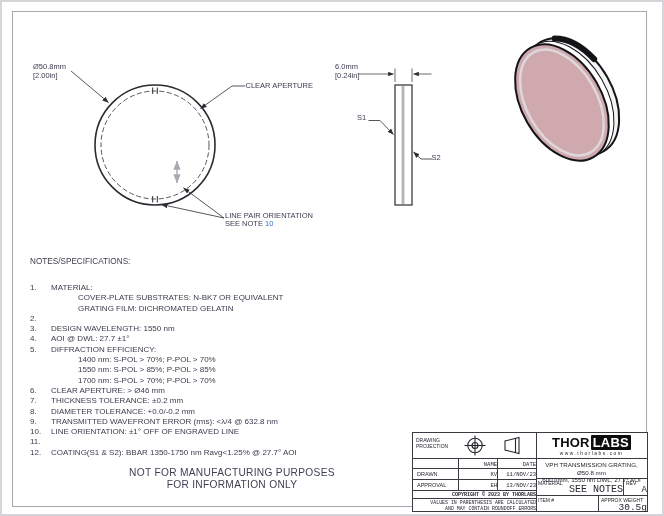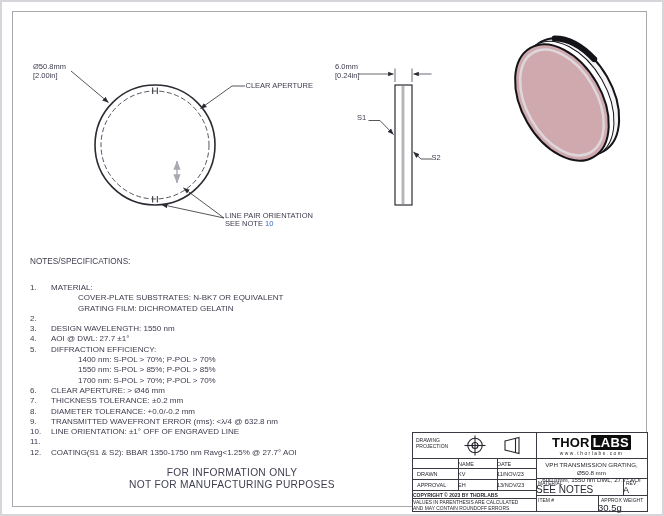--- a/index.html
+++ b/index.html
@@ -14,21 +14,21 @@
   .nnum{width:21px;flex:0 0 21px;}
   .note-row.sub .ntxt{padding-left:27px;}
   .footer{position:absolute;left:40px;top:465px;width:380px;text-align:center;
           font-size:10.2px;line-height:11.5px;letter-spacing:.3px;color:#3f3f51;}
   
   .tb{position:absolute;left:410px;top:430px;width:234px;height:78px;border:1px solid #3a3a42;
       box-sizing:content-box;background:#fff;color:#26262e;}
   .hl,.vl{position:absolute;background:#3a3a42;}
   .hl{height:1px;} .vl{width:1px;}
   .tbc{position:absolute;white-space:nowrap;}
-  .cell-c{text-align:left;}
+  .cell-c{text-align:right;font-family:Liberation Mono, monospace;}
   .tiny{font-size:5.5px;}
   .micro{font-size:5px;}
   .logo-row{position:absolute;left:123px;top:0;width:111px;height:25px;text-align:center;}
   .logo-line{display:flex;justify-content:center;align-items:center;margin-top:2px;}
   .logo-thor{font-size:13px;font-weight:800;letter-spacing:.2px;color:#0c0c0c;}
   .logo-labs{font-size:13px;font-weight:800;letter-spacing:.2px;color:#fff;background:#0c0c0c;
              padding:0 2px;border-radius:1px;margin-left:1px;}
   .website{font-size:4.8px;letter-spacing:1.55px;color:#1f1f24;margin-top:1px;}
   .tb-title{position:absolute;left:123px;top:25px;width:111px;text-align:center;
             font-size:6.2px;line-height:7.6px;padding-top:3px;}
@@ -173,22 +173,22 @@
     <div class="note-row">
         <span class="nnum">11.</span>
       </div>
     <div class="note-row">
         <span class="nnum">12.</span>
         <span class="ntxt">COATING(S1 &amp; S2): BBAR 1350-1750 nm Ravg&lt;1.25% @ 27.7° AOI</span>
       </div>
   </div>
 
   <div class="footer">
+    <div>NOT FOR MANUFACTURING PURPOSES</div>
     <div>FOR INFORMATION ONLY</div>
-    <div>NOT FOR MANUFACTURING PURPOSES</div>
   </div>
 
   <div class="tb">
 
     <div class="vl" style="left:123px;top:0;height:78px;"></div>
     <div class="hl" style="left:0;top:25px;width:123px;"></div>
     <div class="hl" style="left:0;top:35px;width:123px;"></div>
     <div class="hl" style="left:0;top:46px;width:123px;"></div>
     <div class="hl" style="left:0;top:57px;width:123px;"></div>
     <div class="hl" style="left:0;top:65px;width:123px;"></div>

